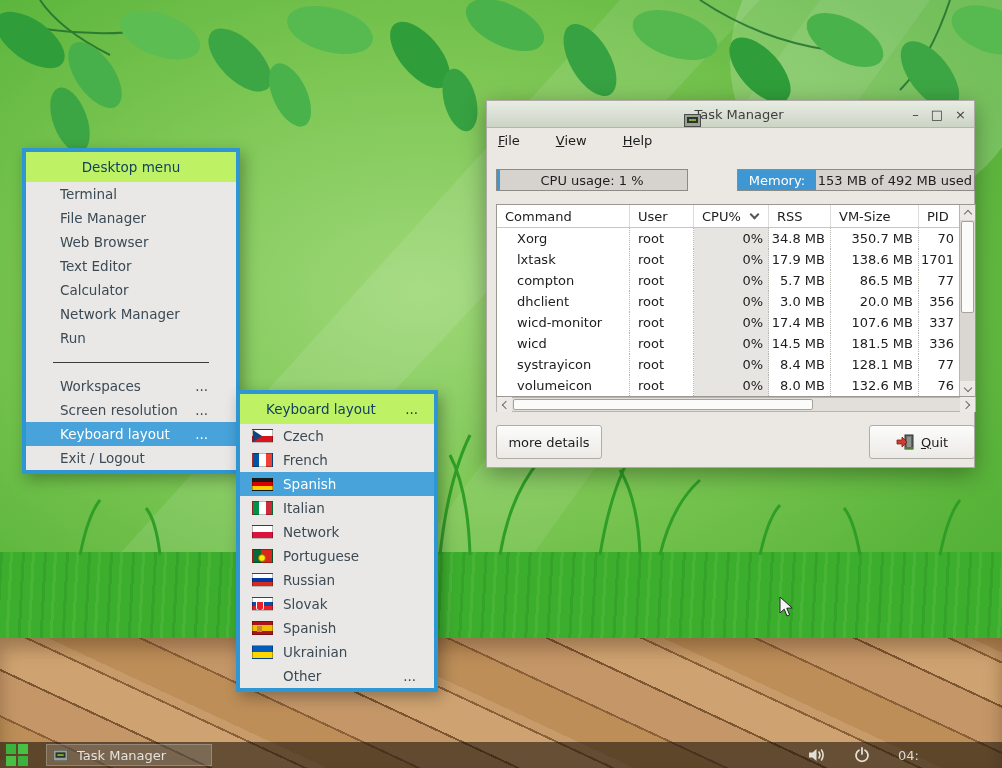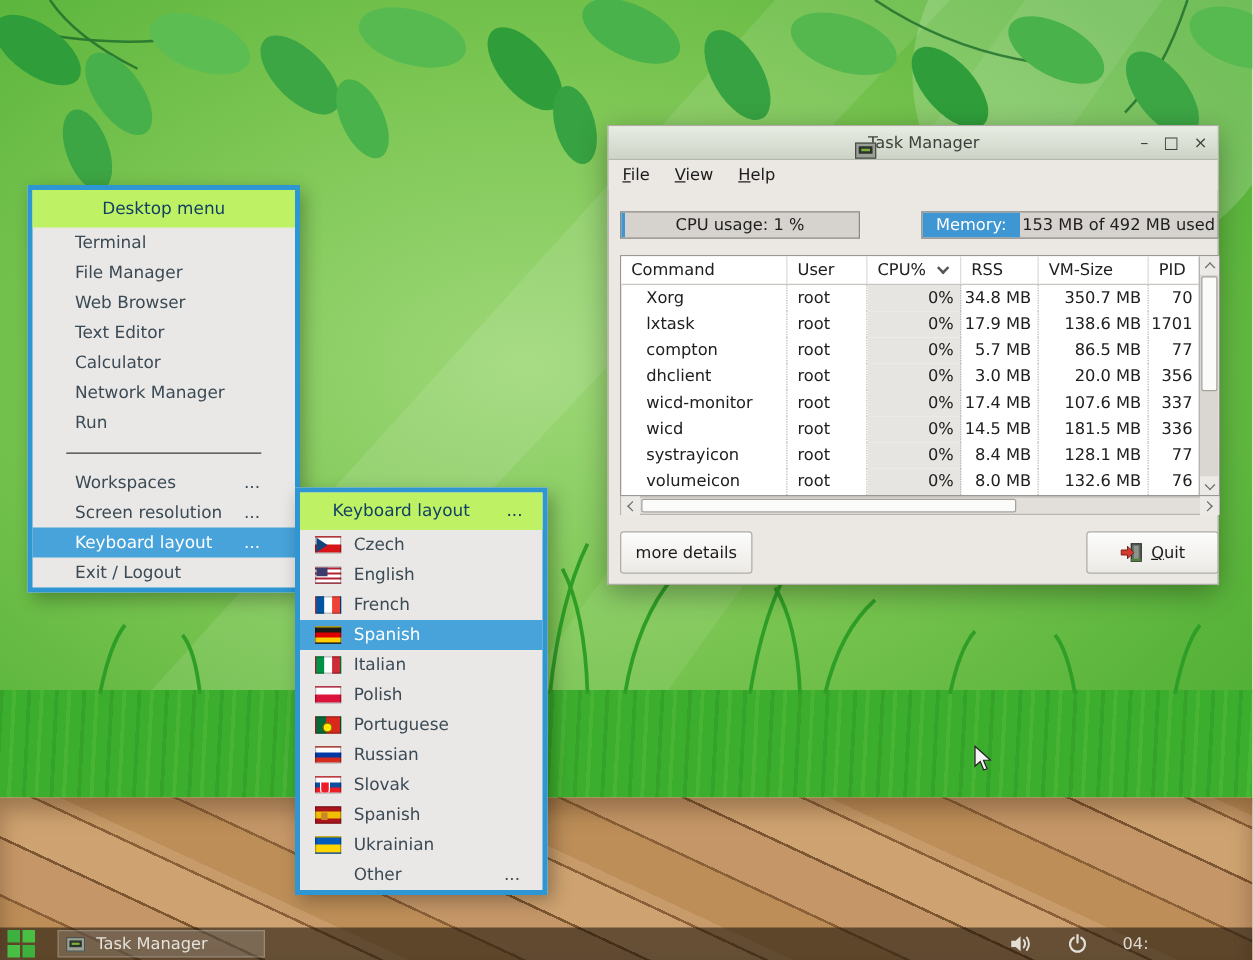--- a/index.html
+++ b/index.html
@@ -24,21 +24,21 @@
   
   .tm-window { position:absolute; left:486px; top:100px; width:489px; height:368px;
     background:#ebe8e3; border:1px solid #aeaba4; box-shadow:0 6px 22px rgba(0,0,0,.35); }
   .titlebar { position:relative; height:27px; background:linear-gradient(#e8ecE3,#ccd4c6);
     border-bottom:1px solid #b2b9ac; display:flex; align-items:center; justify-content:center; }
   .titlebar .title { font-size:13px; color:#3c403c; }
   .win-icon { position:absolute; left:7px; top:6px; }
   .win-controls { position:absolute; right:8px; top:0; height:27px; display:flex; align-items:center; gap:12px;
     color:#3f3f3f; font-size:13px; }
   .win-btn { cursor:default; line-height:1; }
-  .menubar { height:24px; display:flex; align-items:center; gap:20px; padding-left:11px;
+  .menubar { height:24px; display:flex; align-items:center; gap:36px; padding-left:11px;
     font-size:13px; color:#1c1c1c; background:#ebe8e3; }
   .menubar u { text-decoration:underline; }
 
   
   .bar { position:absolute; height:22px; border:1px solid #8d8b86; background:#d6d3cf; overflow:hidden; }
   .bar .fill { position:absolute; left:0; top:0; bottom:0; background:#3e96d2; }
   .bar .lab { position:absolute; inset:0; display:flex; align-items:center; justify-content:center;
     font-size:13px; color:#1e1e1e; white-space:nowrap; }
   #cpu-bar { left:9px; top:68px; width:192px; }
   #mem-bar { left:250px; top:68px; width:238px; }
@@ -398,38 +398,34 @@
   <div class="popup" id="kb-menu">
     <div class="popup-header">
       <span>Keyboard layout</span>
         <span class="trail">...</span>
     </div>
     <div class="pitem">
         <span class="flag flag-cz"></span>
         <span class="plabel">Czech</span>
       </div>
     <div class="pitem">
-        <span class="flag flag-us"></span>
-        <span class="plabel">English</span>
-      </div>
-    <div class="pitem">
         <span class="flag flag-fr"></span>
         <span class="plabel">French</span>
       </div>
     <div class="pitem selected">
         <span class="flag flag-de"></span>
         <span class="plabel">Spanish</span>
       </div>
     <div class="pitem">
         <span class="flag flag-it"></span>
         <span class="plabel">Italian</span>
       </div>
     <div class="pitem">
         <span class="flag flag-pl"></span>
-        <span class="plabel">Polish</span>
+        <span class="plabel">Network</span>
       </div>
     <div class="pitem">
         <span class="flag flag-pt"></span>
         <span class="plabel">Portuguese</span>
       </div>
     <div class="pitem">
         <span class="flag flag-ru"></span>
         <span class="plabel">Russian</span>
       </div>
     <div class="pitem">

